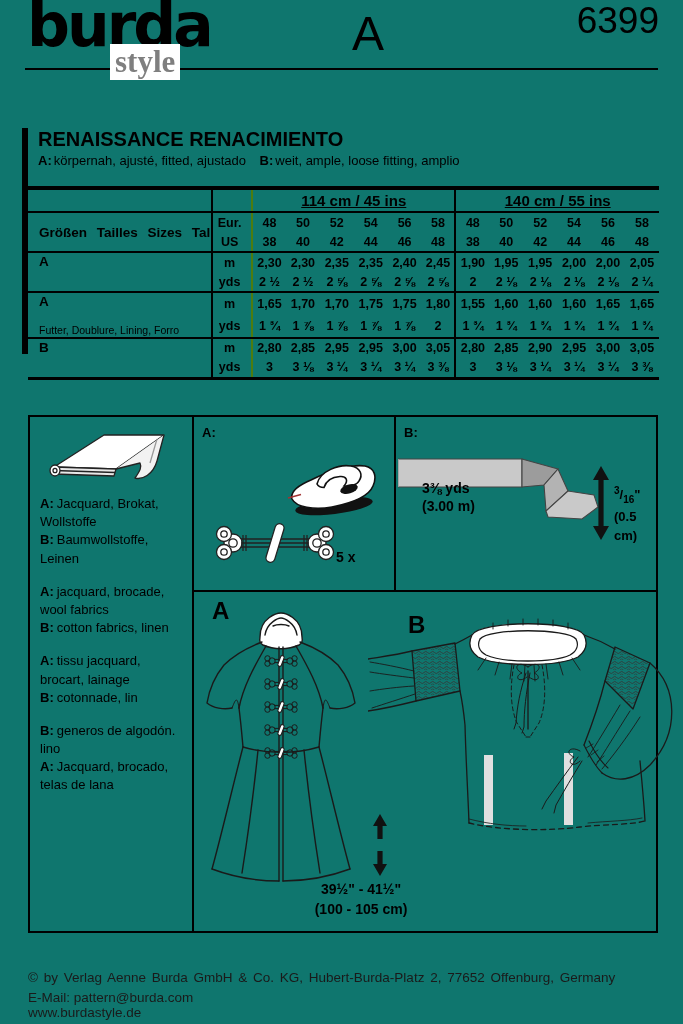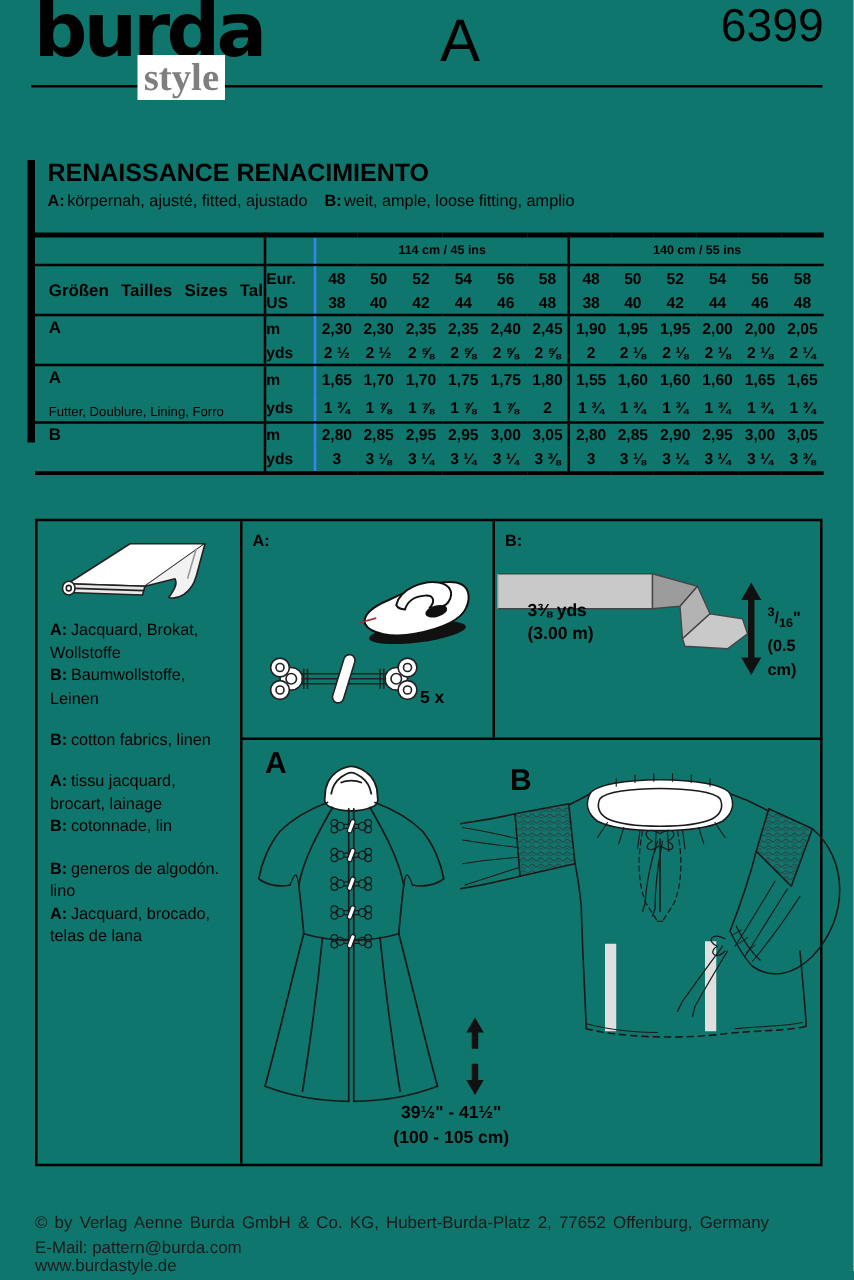--- a/index.html
+++ b/index.html
@@ -21,24 +21,24 @@
   .subtitle{position:absolute;left:38px;top:153px;font-size:13px;}
   .subtitle b{margin-right:2px;}
   .subtitle .gap{display:inline-block;width:10px;}
 
   
   .tblwrap{position:absolute;left:28px;top:186px;width:631px;}
   table.sizes{border-collapse:collapse;width:631px;table-layout:fixed;
               border-top:4px solid #000;border-bottom:3px solid #000;}
   table.sizes td{padding:0;height:19px;font-size:12.5px;font-weight:bold;text-align:center;
                  white-space:nowrap;overflow:hidden;vertical-align:middle;}
-  table.sizes td.ghead{font-size:10px;height:21px;}
+  table.sizes td.ghead{font-size:15px;height:21px;text-decoration:underline;}
   table.sizes td.lbl{text-align:left;padding-left:11px;font-size:13.5px;vertical-align:top;padding-top:1px;}
   table.sizes td.lblhdr{vertical-align:middle;word-spacing:6px;}
-  table.sizes td.unit{text-align:left;padding-right:5px;border-left:2px solid #000;border-right:2px solid #3b82f6;}
+  table.sizes td.unit{text-align:center;padding-right:5px;border-left:2px solid #000;border-right:2px solid #4d7c0f;}
   table.sizes td.gstart{border-left:2px solid #000;}
   table.sizes td.hb{border-bottom:2px solid #000;}
   table.sizes .sub{font-weight:normal;font-size:10.5px;margin-top:16px;line-height:1.1;}
 
   
   .mid{position:absolute;left:28px;top:415px;width:630px;height:518px;border:2px solid #000;box-sizing:border-box;}
   .v1{position:absolute;left:162px;top:0;width:2px;height:100%;background:#000;}
   .v2{position:absolute;left:364px;top:0;width:2px;height:173px;background:#000;}
   .h1{position:absolute;left:162px;top:173px;width:466px;height:2px;background:#000;}
 
@@ -268,20 +268,21 @@
         <ellipse cx="11" cy="47.5" rx="2" ry="2.2" fill="#fff"></ellipse>
       </g>
     </svg>
 
     <div class="fabrics">
       <div class="grp">
         <div><b>A:</b><span>Jacquard, Brokat, Wollstoffe</span></div>
         <div><b>B:</b><span>Baumwollstoffe, Leinen</span></div>
       </div>
       <div class="grp">
+        <div><b>A:</b><span>jacquard, brocade, wool fabrics</span></div>
         <div><b>B:</b><span>cotton fabrics, linen</span></div>
       </div>
       <div class="grp">
         <div><b>A:</b><span>tissu jacquard, brocart, lainage</span></div>
         <div><b>B:</b><span>cotonnade, lin</span></div>
       </div>
       <div class="grp">
         <div><b>B:</b><span>generos de algodón. lino</span></div>
         <div><b>A:</b><span>Jacquard, brocado, telas de lana</span></div>
       </div>

